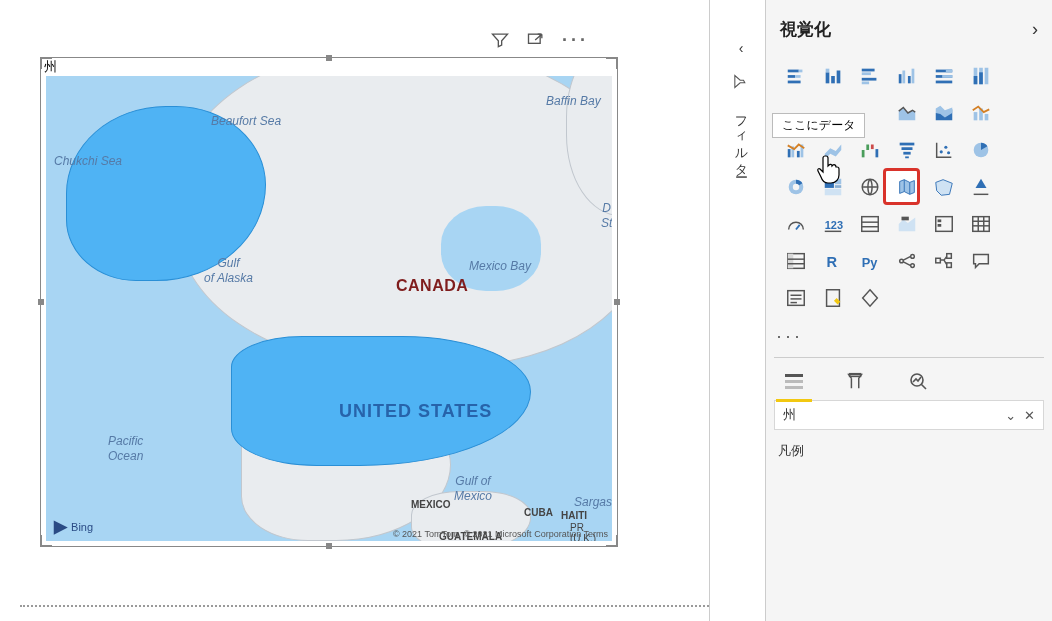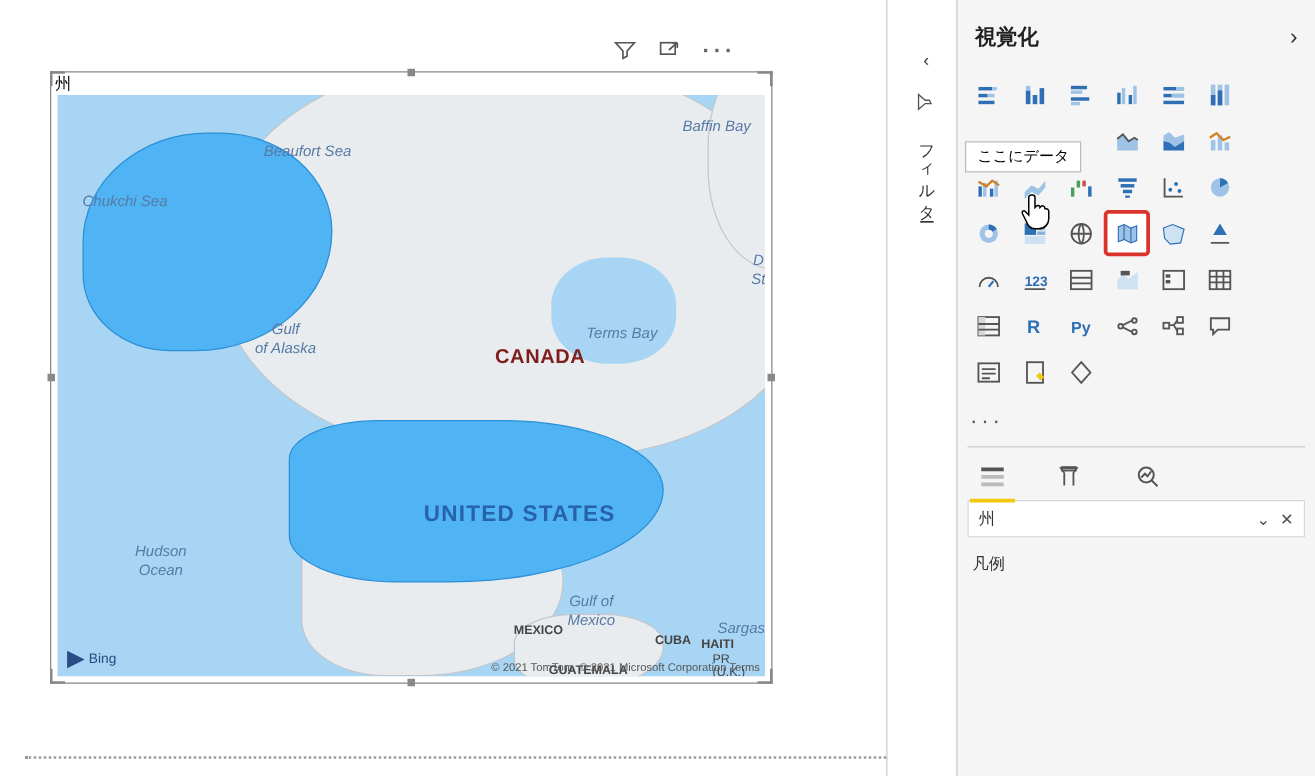--- a/index.html
+++ b/index.html
@@ -46,21 +46,21 @@
   .filter-tab .vtxt{writing-mode:vertical-rl;font-size:13px;color:#333;letter-spacing:1px}
   .filter-tab .funnel{font-size:14px;color:#666;transform:rotate(-90deg)}
 
   
   .viz-pane{position:absolute;left:765px;top:0;right:0;bottom:0;background:#f5f5f5;border-left:1px solid #ccc;padding:0 8px}
   .viz-header{display:flex;align-items:center;justify-content:space-between;padding:18px 6px 14px}
   .viz-header .title{font-size:17px;font-weight:600;color:#222}
   .chev{font-size:18px;color:#333;cursor:pointer}
 
   .viz-grid{display:grid;grid-template-columns:repeat(6,33px);grid-auto-rows:33px;gap:4px;padding:4px 0 8px;position:relative}
-  .viz{width:33px;height:33px;display:flex;align-items:center;justify-content:center;border-radius:2px;cursor:pointer;color:#4a4a4a}
+  .viz{width:33px;height:33px;display:flex;align-items:center;justify-content:flex-end;border-radius:2px;cursor:pointer;color:#4a4a4a}
   .viz svg{width:22px;height:22px}
   .viz.sel{outline:3px solid #d9332b;outline-offset:-1px;background:#fff}
   .ellipsis-row{display:flex;gap:8px;padding:4px 2px 10px}
 
   .tooltip{position:absolute;left:-2px;top:58px;background:#fff;border:1px solid #bbb;font-size:12px;padding:3px 9px;z-index:5;white-space:nowrap}
   .cursor{position:absolute;left:50px;top:152px;z-index:6;pointer-events:none}
 
   .tabs{display:flex;gap:34px;padding:8px 6px 4px;border-top:1px solid #ccc}
   .tab{width:28px;height:30px;display:flex;align-items:center;justify-content:center;color:#555;cursor:pointer;position:relative}
   .tab.active::after{content:"";position:absolute;left:-4px;right:-4px;bottom:-6px;height:3px;background:#f2c811}
@@ -115,25 +115,25 @@
       <div style="position:absolute;left:395px;top:130px;width:100px;height:85px;background:#a8d5f3;border-radius:45%"></div>
 
       <div class="land r" style="left:195px;top:325px;width:210px;height:140px;border-radius:30% 50% 60% 35%"></div>
       <div class="land r" style="left:365px;top:415px;width:120px;height:60px;border-radius:40% 40% 55% 40%"></div>
 
       <div class="sel-land r" style="left:20px;top:30px;width:200px;height:175px;border-radius:50% 45% 55% 35%"></div>
       <div class="sel-land r" style="left:185px;top:260px;width:300px;height:130px;border-radius:25% 45% 60% 30%"></div>
 
       <div class="ocean-label" style="left:165px;top:38px">Beaufort Sea</div>
       <div class="ocean-label" style="left:500px;top:18px">Baffin Bay</div>
-      <div class="ocean-label" style="left:20px;top:78px">Chukchi Sea</div>
+      <div class="ocean-label" style="left:8px;top:78px">Chukchi Sea</div>
       <div class="ocean-label" style="left:158px;top:180px;white-space:pre">Gulf
 of Alaska</div>
-      <div class="ocean-label" style="left:423px;top:183px">Terms Bay</div>
-      <div class="ocean-label" style="left:62px;top:358px;white-space:pre">Hudson
+      <div class="ocean-label" style="left:423px;top:183px">Mexico Bay</div>
+      <div class="ocean-label" style="left:62px;top:358px;white-space:pre">Pacific
 Ocean</div>
       <div class="ocean-label" style="left:408px;top:398px;white-space:pre">Gulf of
 Mexico</div>
       <div class="ocean-label" style="left:528px;top:419px">Sargass</div>
       <div class="ocean-label" style="left:555px;top:125px;white-space:pre">D
 St</div>
 
       <div class="country-label" style="left:350px;top:201px">CANADA</div>
       <div class="highlighted-country-label" style="left:293px;top:325px">UNITED STATES</div>
       <div class="small-label" style="left:365px;top:423px">MEXICO</div>

